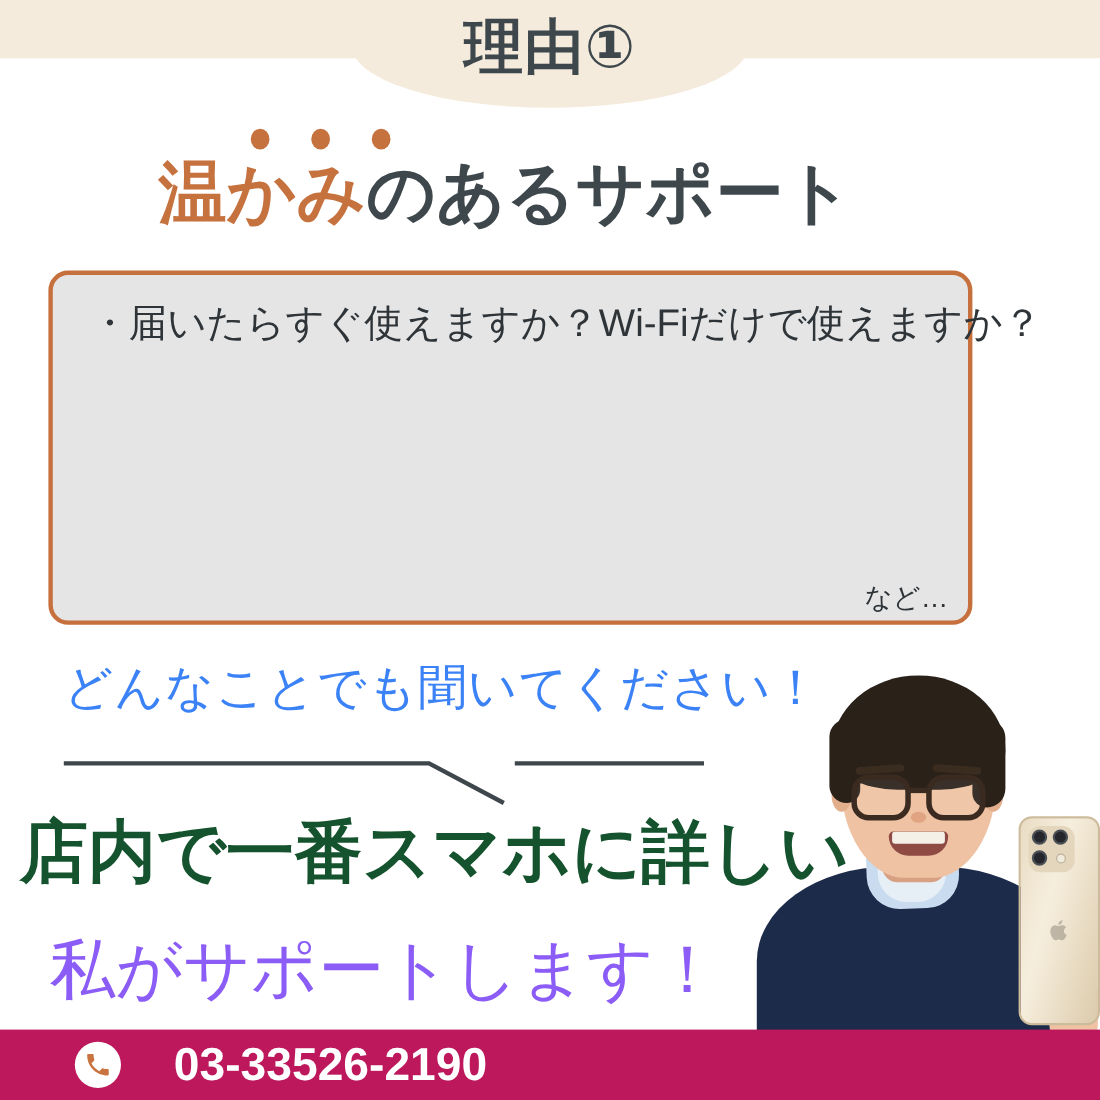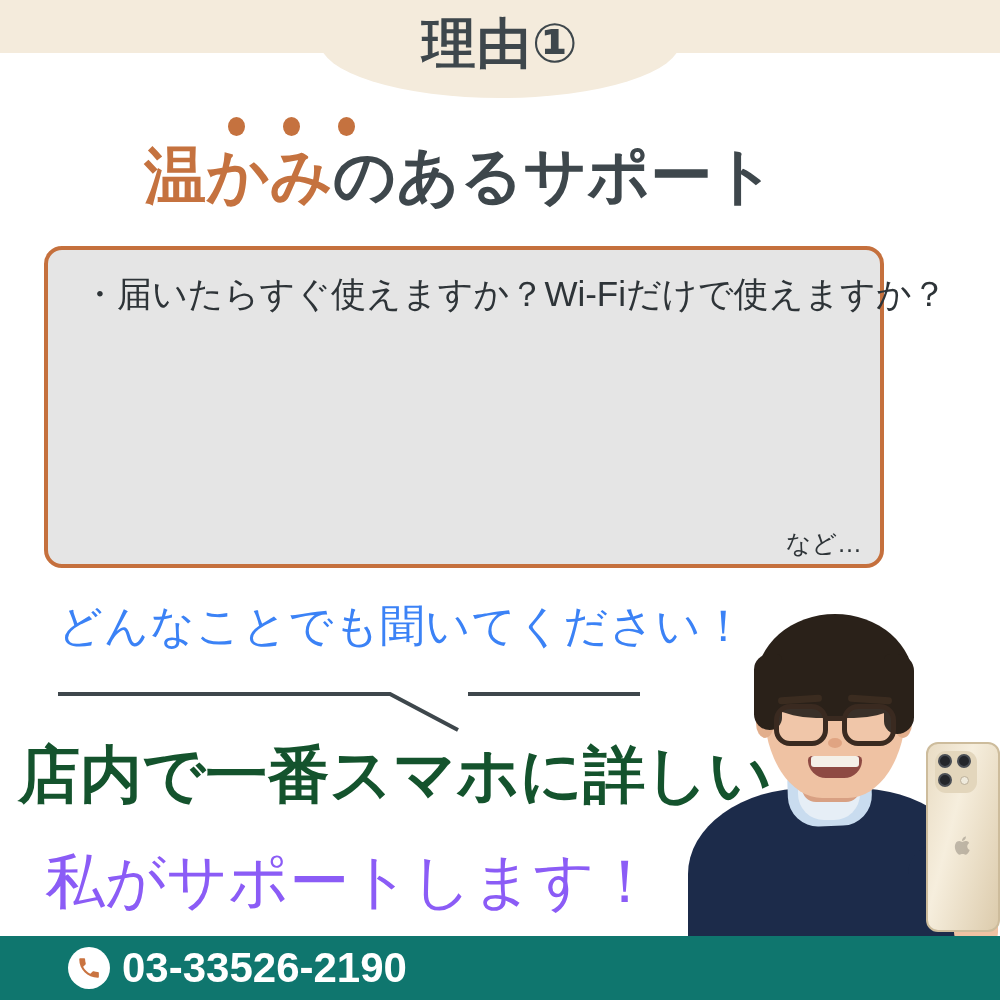--- a/index.html
+++ b/index.html
@@ -411,25 +411,26 @@
     opacity: 0.42;
   }
 
   
   .footer {
     position: absolute;
     left: 0;
     top: 936px;
     width: 1000px;
     height: 64px;
-    background: #0f766e;
+    background: #be185d;
     display: flex;
     align-items: center;
     padding-left: 68px;
     box-sizing: border-box;
+    gap: 36px;
   }
   .phone-ico {
     width: 42px;
     height: 42px;
     border-radius: 50%;
     background: #ffffff;
     display: flex;
     align-items: center;
     justify-content: center;
     flex: 0 0 auto;

